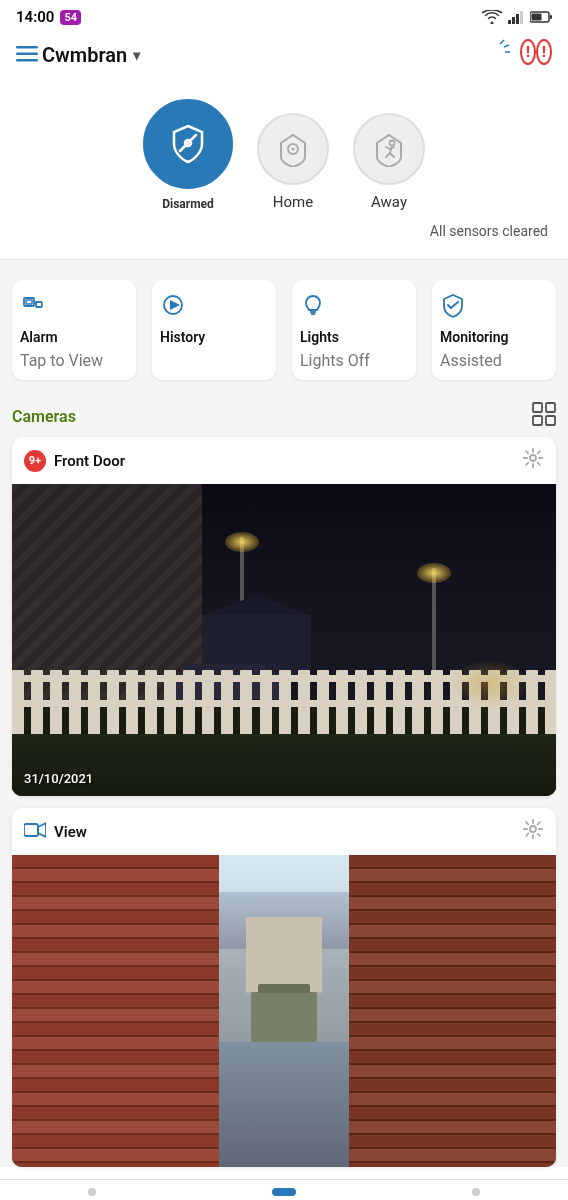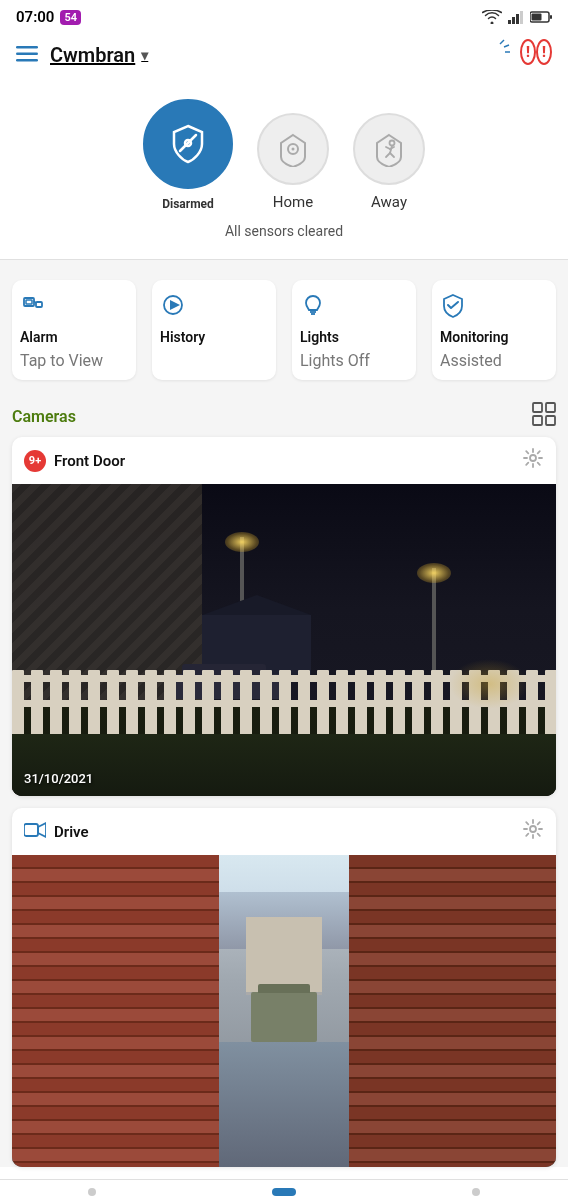--- a/index.html
+++ b/index.html
@@ -44,22 +44,21 @@
     .header {
       display: flex;
       align-items: center;
       justify-content: space-between;
       padding: 8px 16px 12px;
       background: #fff;
     }
     .header-left {
       display: flex;
       align-items: center;
-      gap: 12px;
-      text-decoration: underline;
+      gap: 4px;
     }
     .hamburger-icon {
       font-size: 22px;
       color: #2979b7;
       cursor: pointer;
     }
     .location-title {
       display: flex;
       align-items: center;
       gap: 6px;
@@ -123,21 +122,21 @@
     }
     .mode-label {
       font-size: 15px;
       color: #333;
     }
     .mode-label.active {
       font-weight: 700;
       font-size: 12px;
     }
     .sensors-cleared {
-      text-align: center;
+      text-align: right;
       font-size: 14px;
       color: #555;
       padding-bottom: 12px;
     }
 
     
     .actions-section {
       padding: 8px 12px 0;
       background: #f5f5f5;
       border-top: 1px solid #e0e0e0;
@@ -373,21 +372,21 @@
       background: #2979b7;
       width: 24px;
       border-radius: 4px;
     }
   </style>
 </head>
 <body>
 
 <div class="status-bar">
   <div class="status-left">
-    <span>07:00</span>
+    <span>14:00</span>
     <span class="status-badge">54</span>
   </div>
   <div class="status-right">
 
     <svg width="20" height="14" viewBox="0 0 20 14">
       <path d="M10 11.5a1.5 1.5 0 100 3 1.5 1.5 0 000-3z" fill="#333"></path>
       <path d="M6.5 8.5c1.9-1.9 5.1-1.9 7 0" stroke="#333" stroke-width="1.5" fill="none" stroke-linecap="round"></path>
       <path d="M3.5 5.5c3.6-3.6 9.4-3.6 13 0" stroke="#333" stroke-width="1.5" fill="none" stroke-linecap="round"></path>
       <path d="M0.5 2.5c5.2-3.3 13.8-3.3 19 0" stroke="#333" stroke-width="1.5" fill="none" stroke-linecap="round"></path>
     </svg>
@@ -642,21 +641,21 @@
 
   <div class="camera-card">
     <div class="camera-header">
       <div class="camera-name-row">
         <span class="camera-icon-drive">
           <svg width="22" height="16" viewBox="0 0 22 16">
             <rect x="0" y="2" width="14" height="12" rx="2" fill="none" stroke="#2979b7" stroke-width="1.8"></rect>
             <polygon points="14,5 22,1 22,15 14,11" fill="none" stroke="#2979b7" stroke-width="1.8"></polygon>
           </svg>
         </span>
-        <span class="camera-name">Drive</span>
+        <span class="camera-name">View</span>
       </div>
       <span class="settings-icon">
         <svg width="22" height="22" viewBox="0 0 22 22">
           <circle cx="11" cy="11" r="3" fill="none" stroke="#aaa" stroke-width="1.8"></circle>
           <path d="M11 2 L11 5 M11 17 L11 20 M2 11 L5 11 M17 11 L20 11 M4.2 4.2 L6.3 6.3 M15.7 15.7 L17.8 17.8 M17.8 4.2 L15.7 6.3 M6.3 15.7 L4.2 17.8" stroke="#aaa" stroke-width="1.8" stroke-linecap="round"></path>
         </svg>
       </span>
     </div>
     <div class="camera-feed">
       <div class="day-alley-scene">

